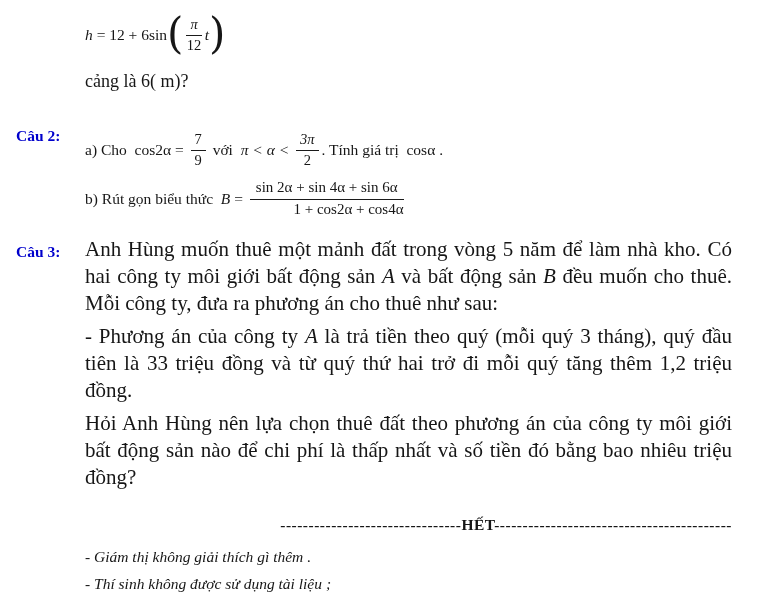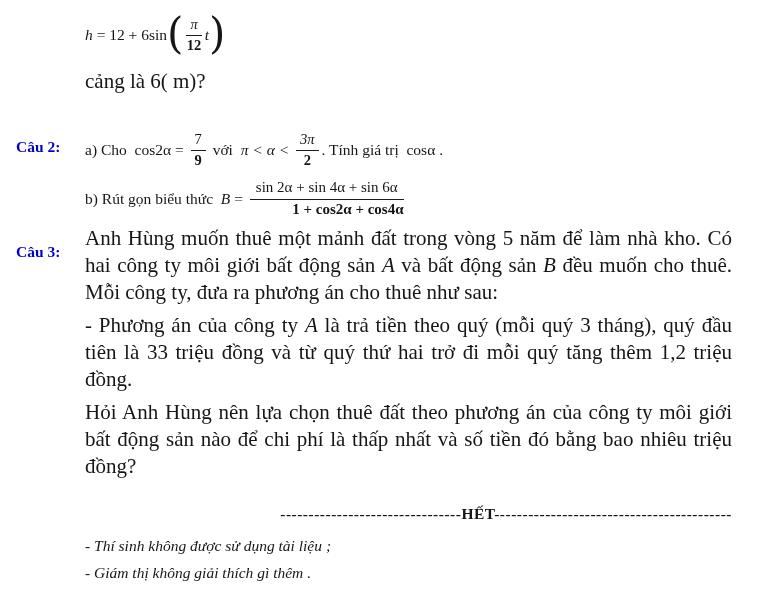--- a/index.html
+++ b/index.html
@@ -10,21 +10,21 @@
     color: #161616;
     overflow: hidden;
   }
   .page {
     position: relative;
     width: 760px; height: 598px;
     box-sizing: border-box;
     padding-top: 6px;
   }
   
-  .content { margin-left: 85px; margin-right: 28px; font-size: 21px; }
+  .content { margin-left: 85px; margin-right: 28px; font-size: 18px; }
 
   
   .mrow {
     display: flex;
     align-items: center;
     margin-left: 85px;
     font-size: 15.5px;
   }
   .mrow span { white-space: pre; }
   .q1row { height: 58px; }
@@ -35,54 +35,54 @@
 
   .frac {
     display: inline-flex;
     flex-direction: column;
     align-items: center;
     line-height: 1.18;
     font-size: 14.5px;
     margin: 0 3px;
   }
   .frac .num { border-bottom: 1.2px solid #1a1a1a; padding: 0 4px 1px 4px; }
-  .frac .den { padding-top: 1px; font-weight: bold; }
+  .frac .den { padding-top: 1px; }
   .bigfrac { font-size: 15px; align-items: flex-end; }
   .bigfrac .num { padding: 0 6px 2px 6px; }
 
   .bigparen {
     font-family: "DejaVu Serif", serif;
     font-size: 42px;
     font-weight: 300;
     line-height: 0;
     position: relative;
     top: -1px;
   }
 
   
   .section { position: relative; }
   .qlabel {
     position: absolute;
-    left: 16px; top: 18px;
+    left: 16px; top: 7px;
     color: var(--accent, #0000cc);
     font-weight: bold;
     font-size: 15.5px;
     white-space: nowrap;
   }
   .para {
     margin: 0 28px 6px 85px;
     font-size: 21px;
     line-height: 27px;
     text-align: justify;
   }
   .para.last { margin-bottom: 0; }
 
   .line2 { margin-top: 4px; line-height: 26px; }
   .cau2-label-row { height: 20px; margin-top: 13px; }
-  .cau3 { }
+  .cau3 { margin-top: 11px; }
 
   
   .divider {
     margin: 25px 28px 0 85px;
     text-align: right;
     font-weight: bold;
     font-size: 15.5px;
     letter-spacing: 0.5px;
     white-space: nowrap;
   }
@@ -149,17 +149,17 @@
 
     <p class="para"><span>- Phương án của công ty </span><span class="it">A</span><span> là trả tiền theo quý (mỗi quý 3 tháng), quý đầu tiên là 33 triệu đồng và từ quý thứ hai trở đi mỗi quý tăng thêm 1,2 triệu đồng.</span></p>
 
 
     <p class="para last">Hỏi Anh Hùng nên lựa chọn thuê đất theo phương án của công ty môi giới bất động sản nào để chi phí là thấp nhất và số tiền đó bằng bao nhiêu triệu đồng?</p>
   </div>
 
   <div class="divider"><span>--------------------------------</span><span>HẾT</span><span>------------------------------------------</span></div>
 
   <div class="footer">
+    <div>- Giám thị không giải thích gì thêm .</div>
     <div>- Thí sinh không được sử dụng tài liệu ;</div>
-    <div>- Giám thị không giải thích gì thêm .</div>
   </div>
 
 </div>
 
 </body></html>

